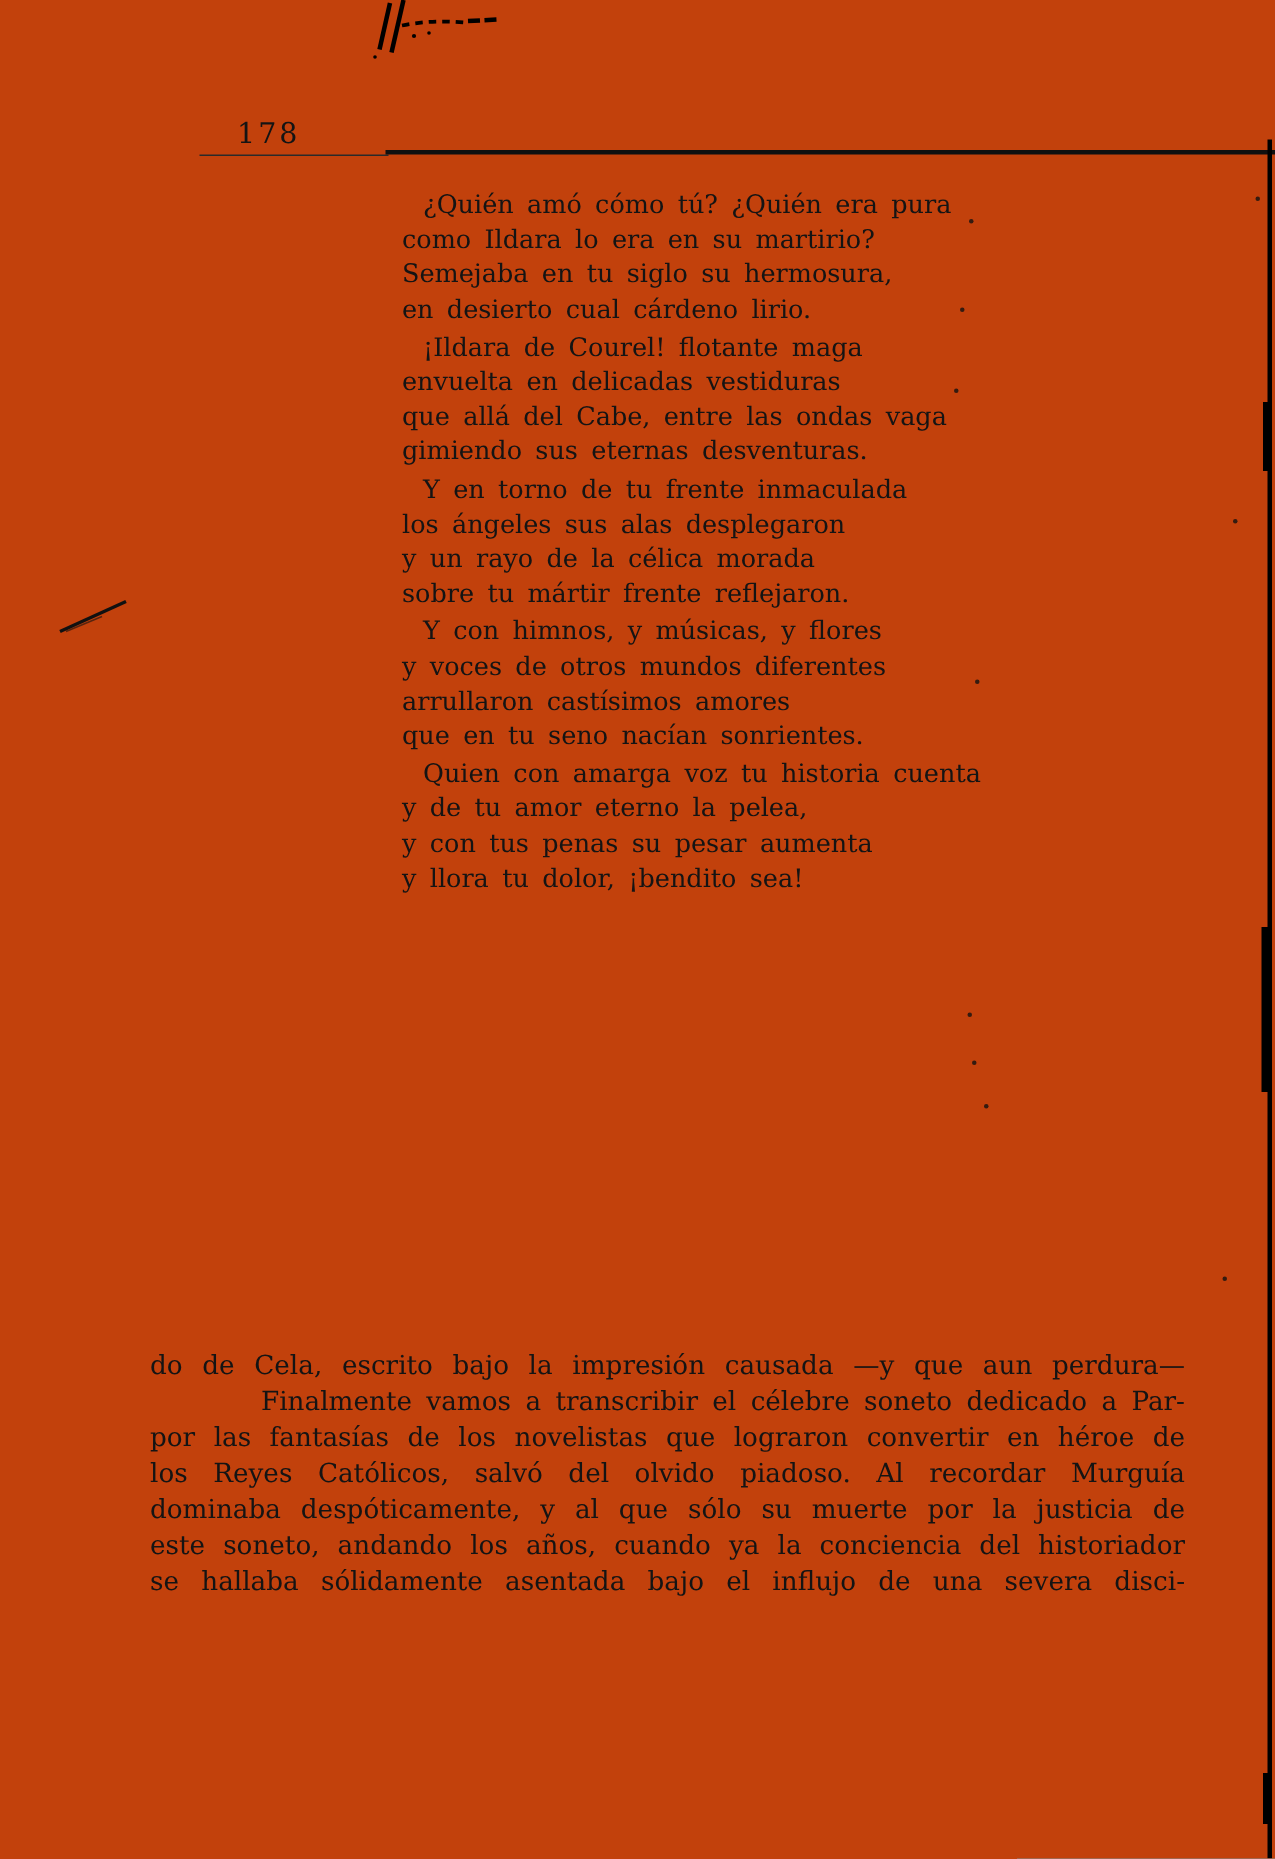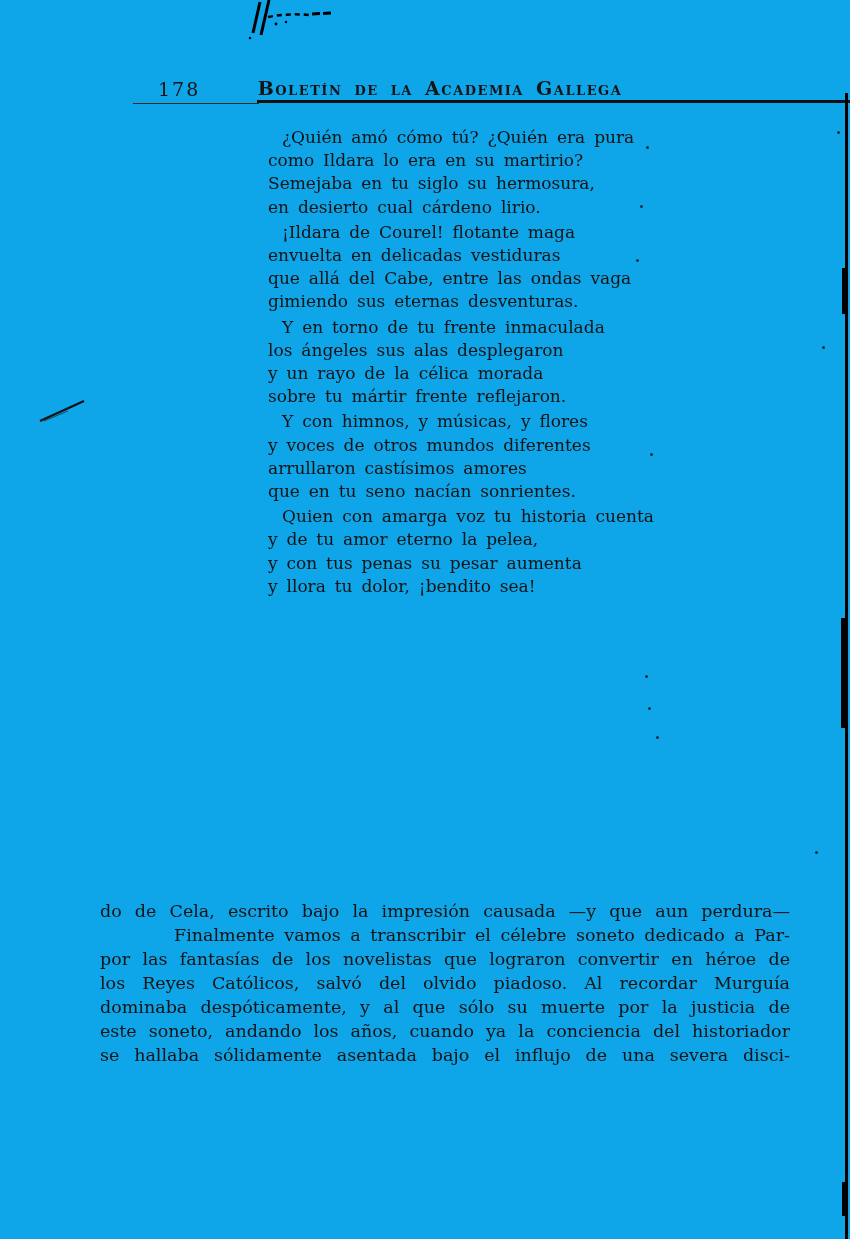--- a/index.html
+++ b/index.html
@@ -1,19 +1,19 @@
 <!DOCTYPE html>
 <html><head>
 <meta charset="utf-8">
 <style>
   html,body { margin:0; padding:0; background:#888; }
   .page {
     position:relative;
     width:850px; height:1239px;
-    background:#0ea5e9;
+    background:#c2410c;
     overflow:hidden;
     font-family:"DejaVu Serif", serif;
     color:#141414;
   }
   
   .page-number {
     position:absolute; left:158px; top:78px;
     font-size:19px; letter-spacing:2px;
   }
   .header-title {
@@ -69,21 +69,20 @@
     <path d="M32 2 L25 33" stroke="#000" stroke-width="3" fill="none"></path>
     <path d="M41 0 L33 35" stroke="#000" stroke-width="3" fill="none"></path>
     <path d="M40 17 Q60 13 82 15" stroke="#000" stroke-width="2.5" fill="none" stroke-dasharray="5 4"></path>
     <path d="M84 14 L104 13" stroke="#000" stroke-width="3" fill="none" stroke-dasharray="8 3"></path>
     <circle cx="48" cy="24" r="1.4" fill="#000"></circle>
     <circle cx="58" cy="22" r="1.2" fill="#000"></circle>
     <circle cx="22" cy="38" r="1.2" fill="#000"></circle>
   </svg>
 
   <div class="page-number">178</div>
-  <div class="header-title">Boletín de la Academia Gallega</div>
   <div class="rule-thin"></div>
   <div class="rule-thick"></div>
 
   <svg class="margin-stroke" width="60" height="32" viewBox="0 0 60 32">
     <path d="M6 27 L50 7" stroke="#111" stroke-width="2.2" fill="none"></path>
     <path d="M10 27 L34 17" stroke="#111" stroke-width="1" fill="none" opacity=".6"></path>
   </svg>
 
   <div class="poem">
     <div class="stanza">¿Quién amó cómo tú? ¿Quién era pura

